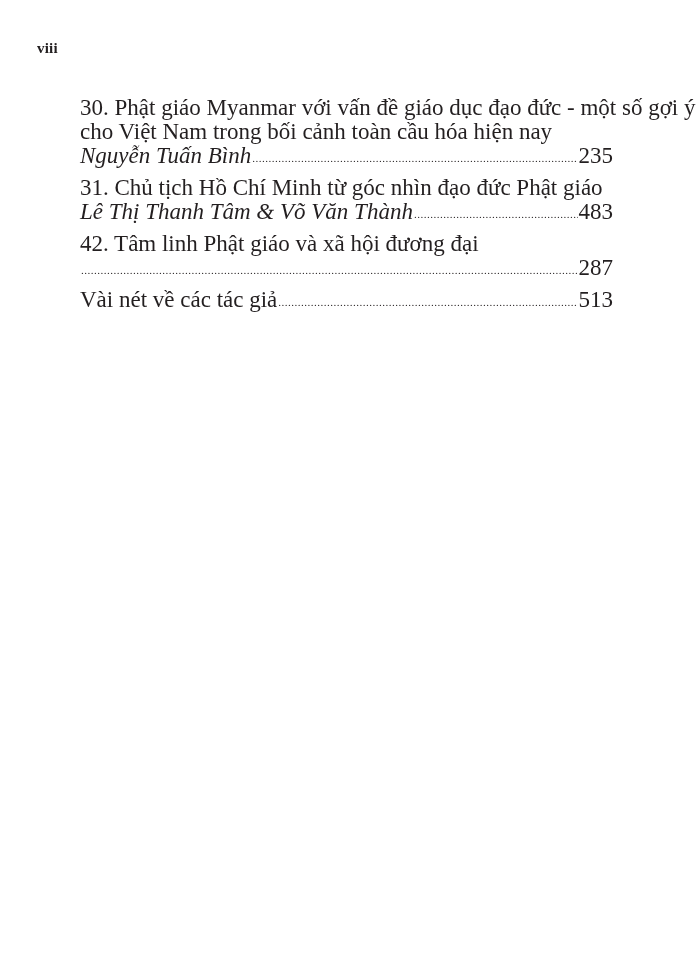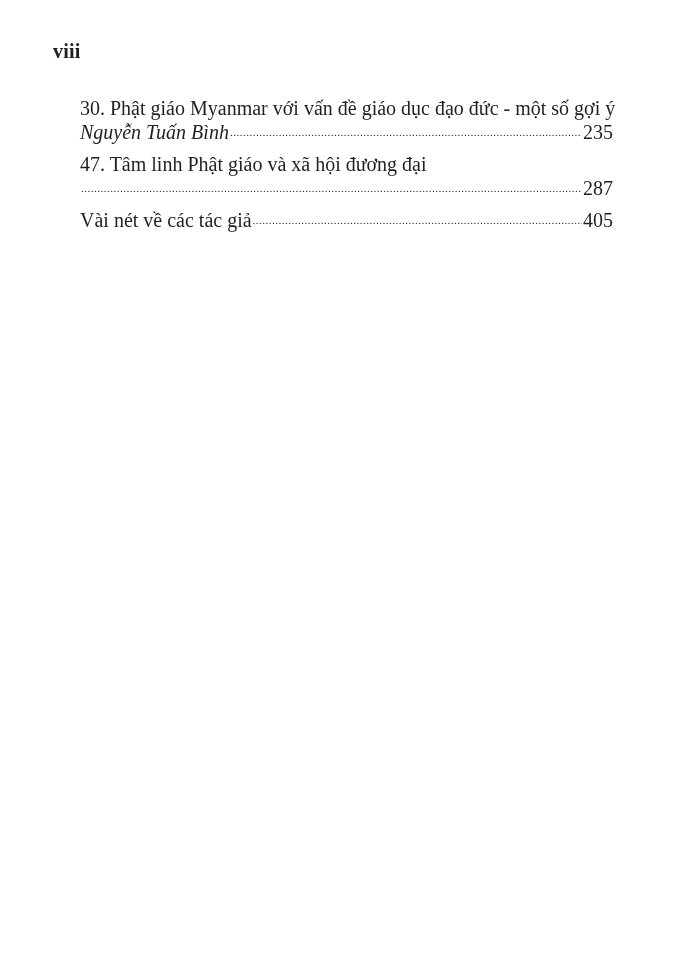--- a/index.html
+++ b/index.html
@@ -1,58 +1,67 @@
 <!DOCTYPE html>
 <html><head>
 <meta charset="utf-8">
 <style>
   html, body { margin: 0; padding: 0; background: #ffffff; }
   body { width: 700px; height: 960px; position: relative; overflow: hidden;
          font-family: "Liberation Serif", "DejaVu Serif", serif; color: #231f20; }
-  .folio { position: absolute; left: 53px; top: 40px; font-size: 20px; font-weight: bold; letter-spacing: 0.2px; }
-  .toc { position: absolute; left: 80px; top: 96px; width: 533px; font-size: 20px; }
+  .folio { position: absolute; left: 37px; top: 40px; font-size: 15px; font-weight: bold; letter-spacing: 0.2px; }
+  .toc { position: absolute; left: 80px; top: 96px; width: 533px; font-size: 23px; }
   .entry { margin-bottom: 8px; }
   .line { height: 24px; line-height: 24px; white-space: nowrap; }
-  .leader-line { display: flex; align-items: flex-end; height: 24px; line-height: 24px; white-space: nowrap; }
+  .leader-line { display: flex; align-items: center; height: 24px; line-height: 24px; white-space: nowrap; }
   .leader-line .label { flex: 0 0 auto; }
   .leader-line .author { font-style: italic; }
   .leader-line .dots { flex: 1 1 auto; overflow: hidden; margin: 0 1px; }
   .leader-line .dots::after {
     content: "....................................................................................................................................................................................................................";
     letter-spacing: 0.5px; font-size: 11px;
   }
   .leader-line .page { flex: 0 0 auto; }
   .entry.last { margin-top: 2px; }
 </style>
 </head>
 <body>
 
 <div class="folio">viii</div>
 
 <div class="toc">
 
   <div class="entry">
     <div class="line">30. Phật giáo Myanmar với vấn đề giáo dục đạo đức - một số gợi ý</div>
+    <div class="line">cho Việt Nam trong bối cảnh toàn cầu hóa hiện nay</div>
     <div class="leader-line">
       <span class="label author">Nguyễn Tuấn Bình</span>
       <span class="dots"></span>
       <span class="page">235</span>
     </div>
   </div>
 
+  <div class="entry">
+    <div class="line">31. Chủ tịch Hồ Chí Minh từ góc nhìn đạo đức Phật giáo</div>
+    <div class="leader-line">
+      <span class="label author">Lê Thị Thanh Tâm &amp; Võ Văn Thành</span>
+      <span class="dots"></span>
+      <span class="page">483</span>
+    </div>
+  </div>
 
   <div class="entry">
-    <div class="line">47. Tâm linh Phật giáo và xã hội đương đại</div>
+    <div class="line">42. Tâm linh Phật giáo và xã hội đương đại</div>
     <div class="leader-line">
       <span class="dots"></span>
       <span class="page">287</span>
     </div>
   </div>
 
   <div class="entry last">
     <div class="leader-line">
       <span class="label">Vài nét về các tác giả</span>
       <span class="dots"></span>
-      <span class="page">405</span>
+      <span class="page">513</span>
     </div>
   </div>
 
 </div>
 
 </body></html>

